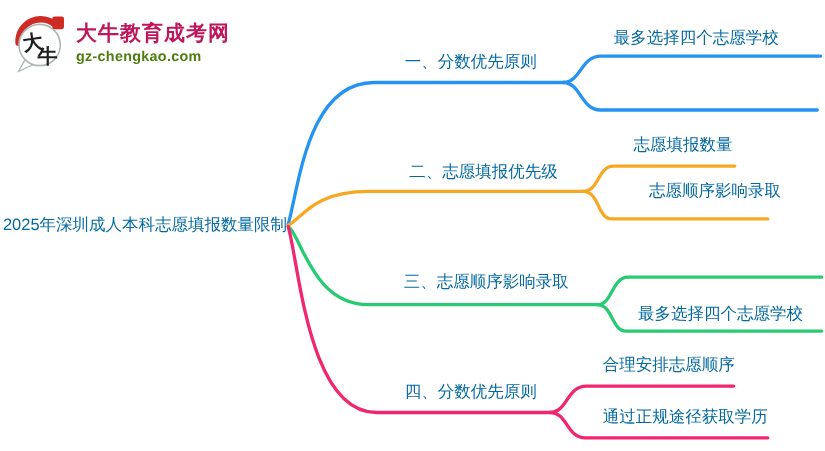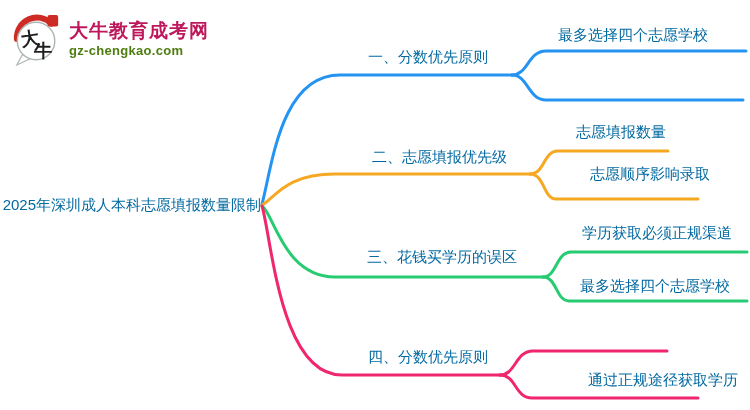--- a/index.html
+++ b/index.html
@@ -60,20 +60,20 @@
 
   <div class="node root-node" style="right:489px;top:196px;">2025年深圳成人本科志愿填报数量限制</div>
 
   <div class="node" style="left:368px;top:48px;">一、分数优先原则</div>
   <div class="node" style="left:558px;top:26px;">最多选择四个志愿学校</div>
 
   <div class="node" style="left:372px;top:148px;">二、志愿填报优先级</div>
   <div class="node" style="left:576px;top:123px;">志愿填报数量</div>
   <div class="node" style="left:574px;top:165px;margin-left:16px;">志愿顺序影响录取</div>
 
-  <div class="node" style="left:367px;top:248px;">三、花钱买学历的误区</div>
-  <div class="node" style="left:582px;top:224px;">学历获取必须正规渠道</div>
+  <div class="node" style="left:367px;top:248px;">三、志愿顺序影响录取</div>
   <div class="node" style="left:580px;top:277px;">最多选择四个志愿学校</div>
 
   <div class="node" style="left:368px;top:348px;">四、分数优先原则</div>
-  <div class="node" style="left:548px;top:371px;margin-left:40px;">通过正规途径获取学历</div>
+  <div class="node" style="left:548px;top:323px;">合理安排志愿顺序</div>
+  <div class="node" style="left:548px;top:371px;">通过正规途径获取学历</div>
 
 </div>
 
 </body></html>

